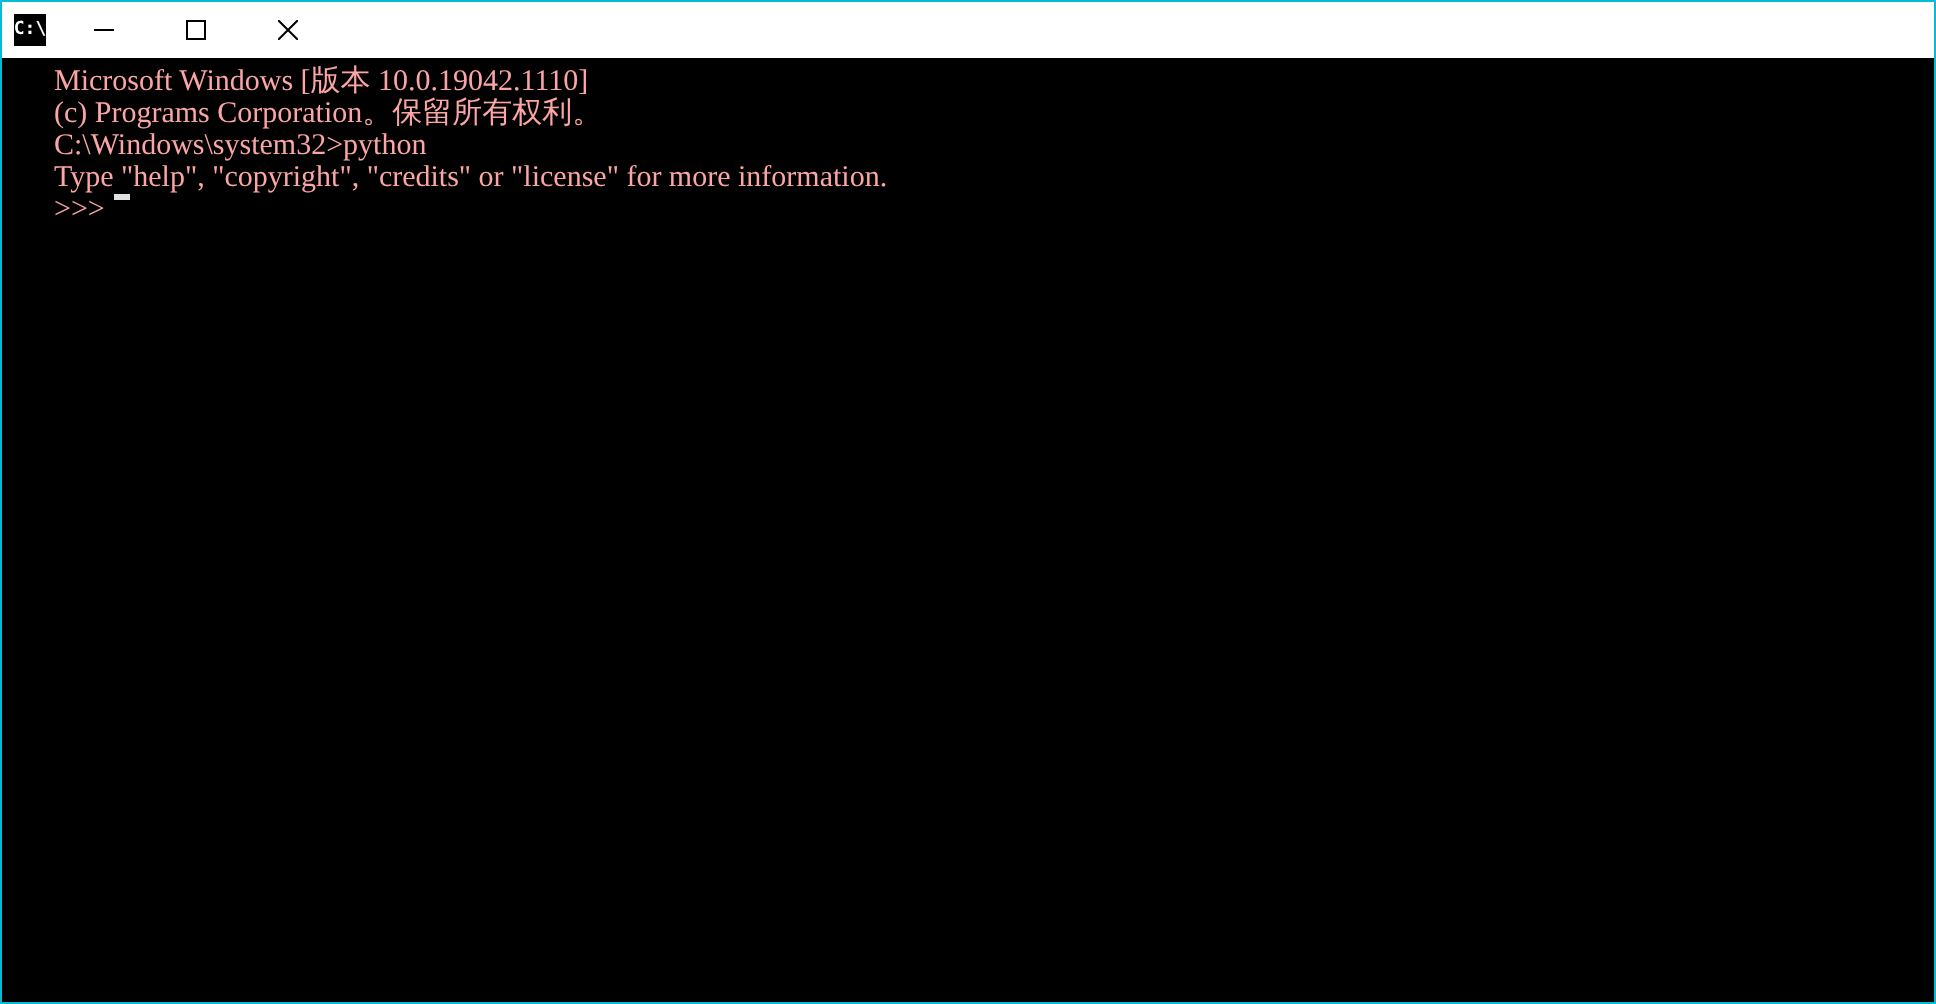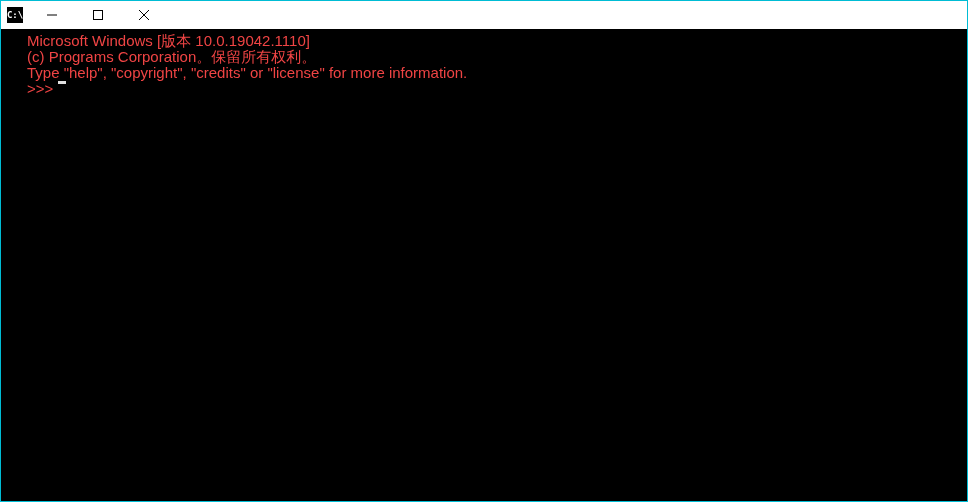--- a/index.html
+++ b/index.html
@@ -68,24 +68,24 @@
       stroke-width: 1;
       fill: none;
     }
     .terminal {
       flex: 1;
       background: #000;
       padding: 4px 2px;
       overflow: hidden;
     }
     .terminal-line {
-      font-family: Liberation Sans, sans-serif;
+      font-family: Liberation Serif, serif;
       font-size: 15px;
       line-height: 16px;
-      color: #ef4444;
+      color: #fca5a5;
       white-space: pre;
       letter-spacing: 0;
       padding-left: 24px;
     }
     .cursor {
       display: inline-block;
       width: 8px;
       height: 3px;
       background: #e0e0e0;
       vertical-align: bottom;
@@ -119,18 +119,19 @@
             <line x1="10" y1="0" x2="0" y2="10"></line>
           </svg>
       </div>
     </div>
   </div>
   <div class="terminal">
     <div class="terminal-line">Microsoft Windows [版本 10.0.19042.1110]</div>
     <div class="terminal-line">(c) Programs Corporation。保留所有权利。</div>
     <div class="terminal-line"></div>
     <div class="terminal-line"></div>
+    <div class="terminal-line">C:\Windows\system32&gt;python</div>
     <div class="terminal-line">Type "help", "copyright", "credits" or "license" for more information.</div>
     <div class="terminal-line prompt-line">
       <span>&gt;&gt;&gt; </span><span class="cursor"></span>
     </div>
   </div>
 </div>
 
 </body></html>

